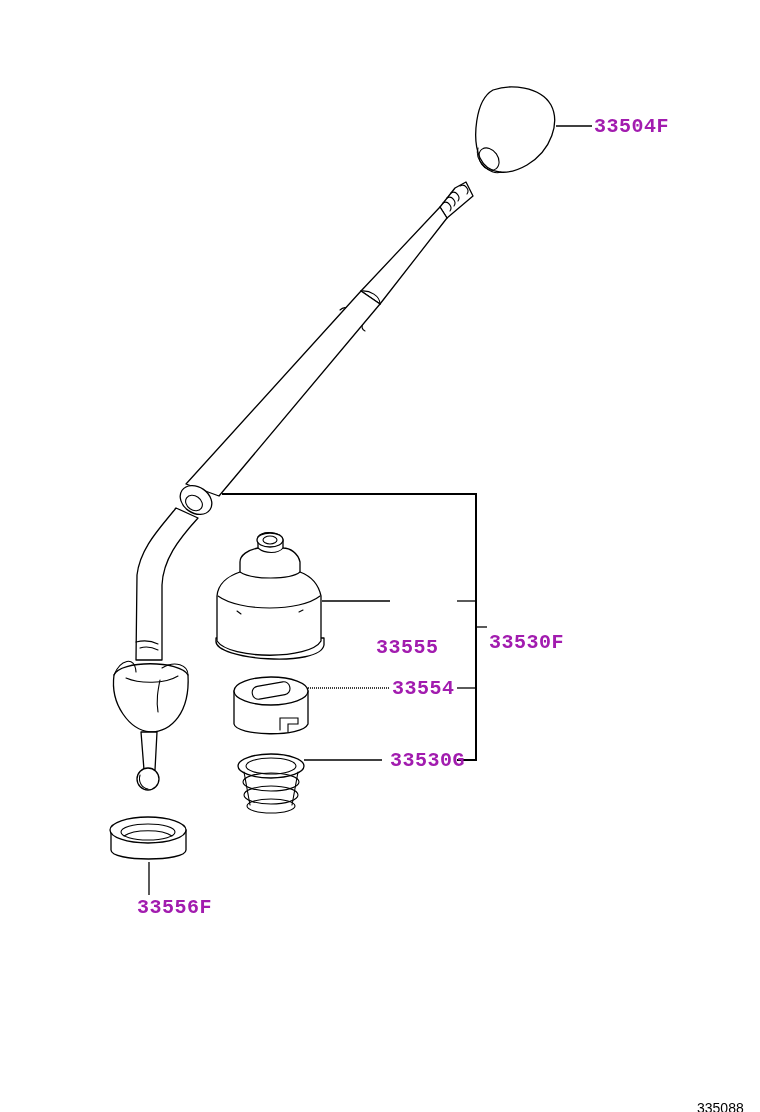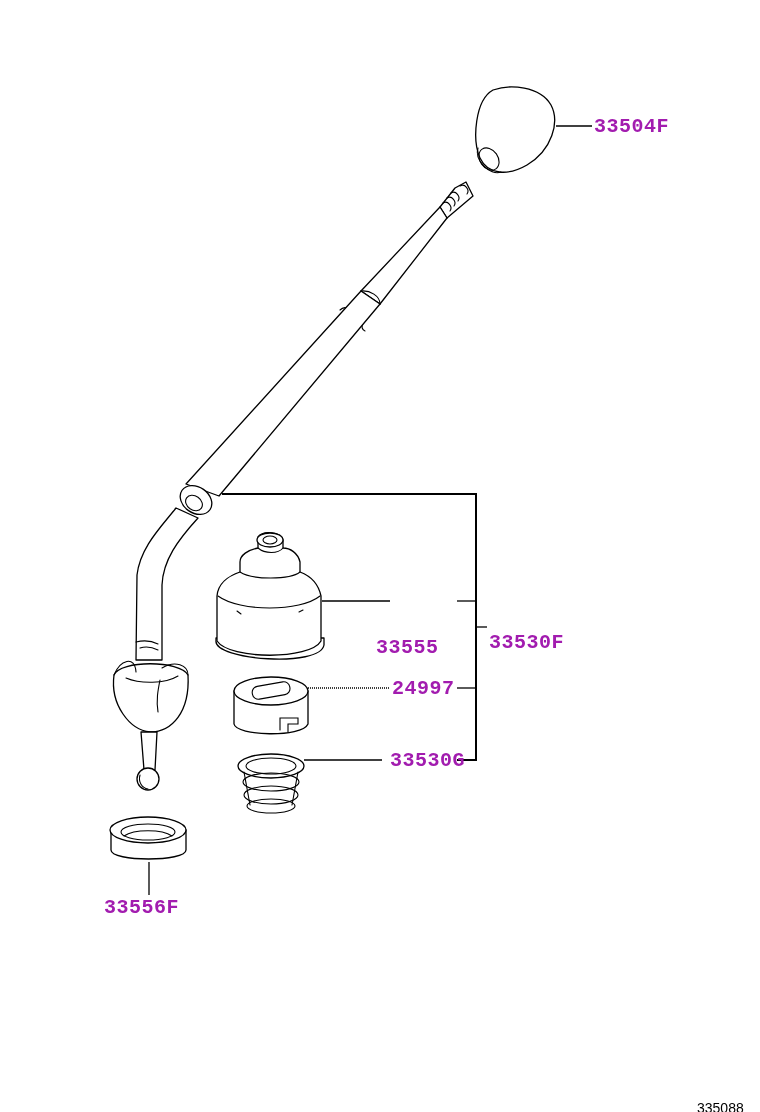--- a/index.html
+++ b/index.html
@@ -104,16 +104,16 @@
     <polyline class="bracket" points="222,494 476,494 476,760 457,760"></polyline>
     <line class="leader" x1="457" y1="601" x2="476" y2="601"></line>
     <line class="leader" x1="457" y1="688" x2="476" y2="688"></line>
     <line class="leader" x1="476" y1="627" x2="487" y2="627"></line>
   </g>
 </svg>
 
 <div class="label" style="left:594px; top:117px;">33504F</div>
 <div class="label" style="left:376px; top:592px;margin-top:46px;">33555</div>
 <div class="label" style="left:489px; top:633px;">33530F</div>
-<div class="label" style="left:392px; top:679px;">24997</div>
+<div class="label" style="left:392px; top:679px;">33554</div>
 <div class="label" style="left:390px; top:751px;">33530G</div>
-<div class="label" style="left:104px; top:898px;">33556F</div>
+<div class="label" style="left:137px; top:898px;">33556F</div>
 <div class="figure-id" style="left:697px; top:1080px;margin-top:20px;">335088</div>
 
 </body></html>

